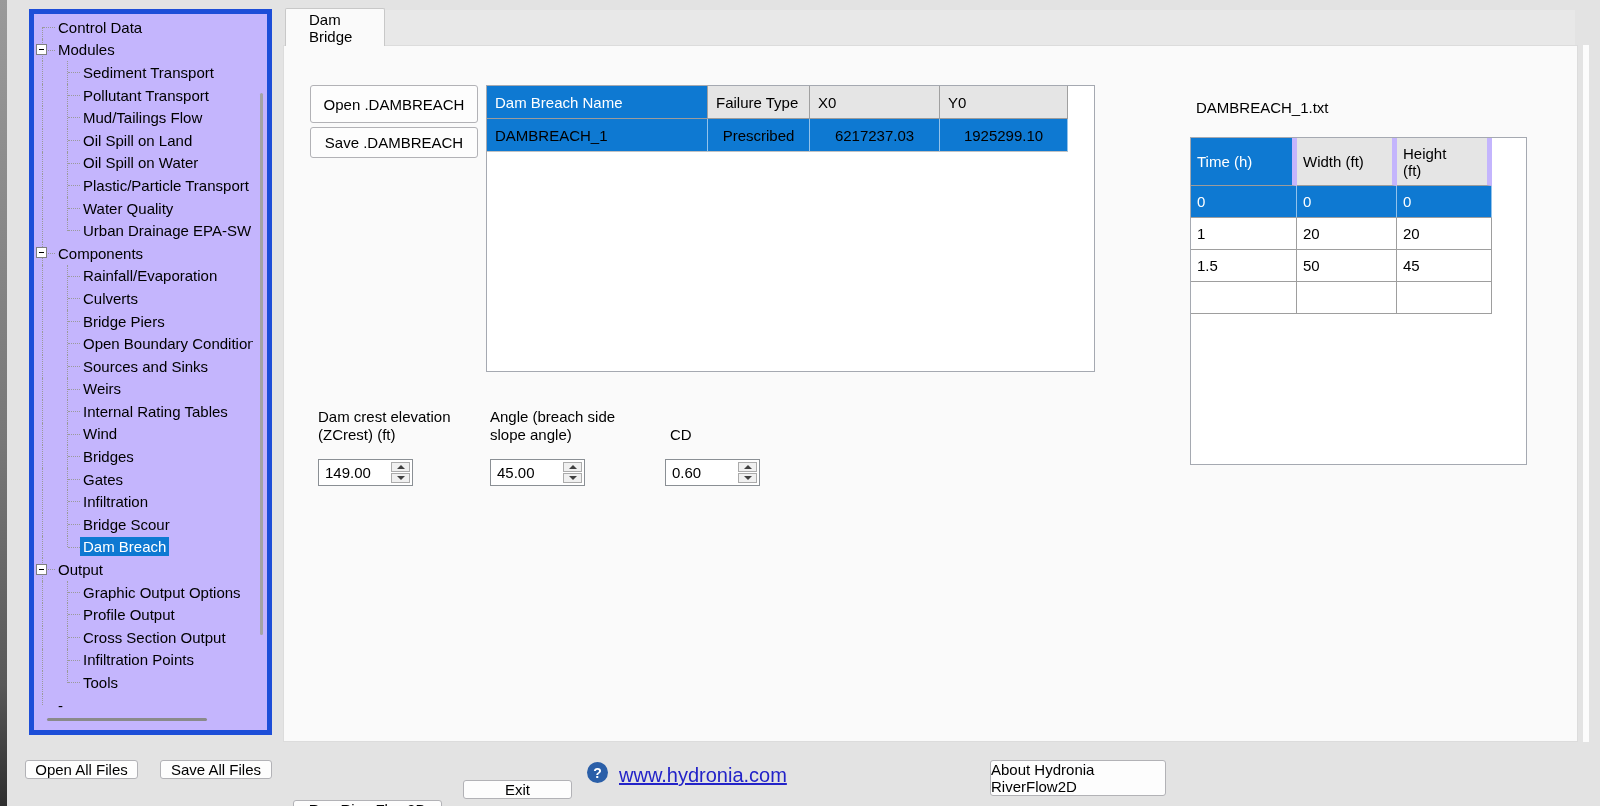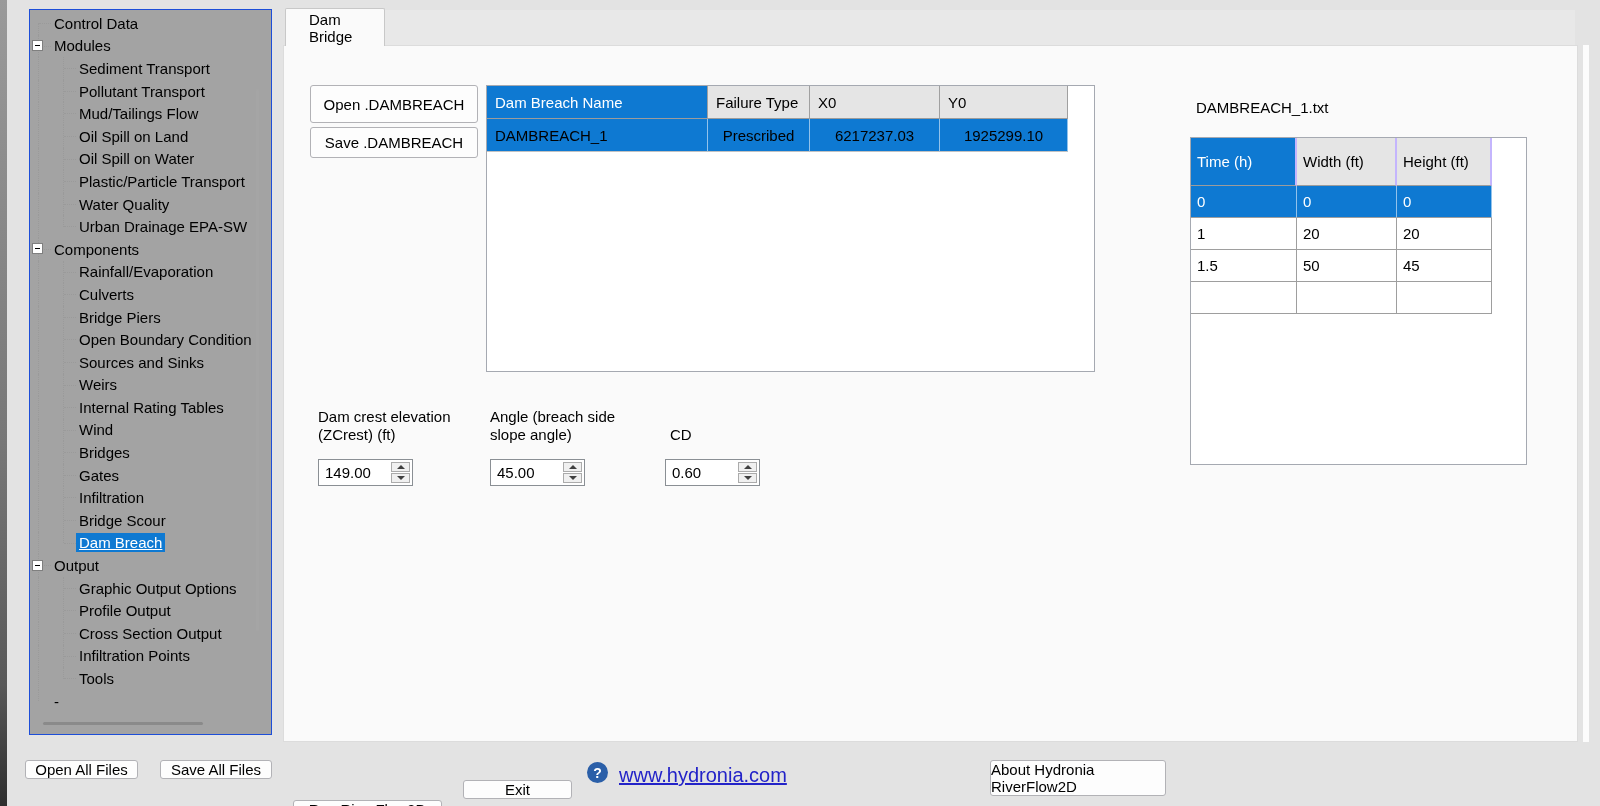--- a/index.html
+++ b/index.html
@@ -15,43 +15,43 @@
     font-family:"Liberation Sans",sans-serif;
     color:#000;
   }
   .abs{position:absolute;}
 
   
   #left-strip{left:0;top:0;width:7px;height:806px;
     background:linear-gradient(#9a9a9a,#777 55%,#585858 85%,#2e2e2e);}
 
   
-  #tree-panel{left:29px;top:9px;width:243px;height:726px;background:#a3a3a3;
-    border:1px solid #1d4ed8;overflow:hidden;}
+  #tree-panel{left:29px;top:9px;width:243px;height:726px;background:#c4b5fd;
+    border:5px solid #1d4ed8;overflow:hidden;}
   #tree-items{position:absolute;left:0;top:2px;right:14px;bottom:14px;overflow:hidden;}
   .tree-row{position:relative;height:22.6px;display:flex;align-items:center;
     font-size:15px;white-space:nowrap;cursor:default;}
   .tree-row::before{content:'';position:absolute;left:8px;top:0;bottom:0;
     border-left:1px dotted #9a9a9a;}
   .tree-row.first::before{top:50%;}
   .tree-row.end::before{bottom:50%;}
   .lvl0{padding-left:21px;}
   .lvl1{padding-left:46px;}
   .lvl1::after{content:'';position:absolute;left:33px;top:0;bottom:0;
     border-left:1px dotted #9a9a9a;}
   .lvl1.last::after{bottom:50%;}
   .stub{position:absolute;top:11px;border-top:1px dotted #9a9a9a;}
   .lvl0 .stub{left:9px;width:12px;}
   .lvl0.has-box .stub{left:14px;width:7px;}
   .lvl1 .stub{left:34px;width:12px;}
   .expand-box{position:absolute;left:2px;top:50%;margin-top:-6px;width:11px;height:11px;
     background:#fff;border:1px solid #7f7f7f;z-index:2;}
   .expand-box::after{content:'';display:block;width:5px;height:1px;background:#000;margin:4px auto 0;}
   .tree-label{padding:1px 3px;}
-  .selected .tree-label{background:var(--selection);color:#fff;text-decoration:underline;}
+  .selected .tree-label{background:var(--selection);color:#fff;}
   #tree-vscroll{left:226px;top:79px;width:3px;height:542px;background:#a5a5a5;border-radius:2px;}
   #tree-hscroll{left:13px;bottom:9px;width:160px;height:3px;background:#8a8a8a;border-radius:2px;}
 
   
   #tab-strip{left:285px;top:10px;width:1290px;height:35px;background:#e8e8e8;}
   #tab-page{left:283px;top:45px;width:1295px;height:697px;background:#fafafa;border:1px solid #dcdcdc;z-index:1;}
   #tab-dam-bridge{left:285px;top:8px;width:100px;height:38px;background:#fafafa;
     border:1px solid #c8c8c8;border-bottom:none;border-radius:2px 2px 0 0;
     display:flex;align-items:center;padding-left:23px;font-size:15px;z-index:3;}
   #right-white-strip{left:1583px;top:45px;width:6px;height:697px;background:#fcfcfc;z-index:2;}
@@ -86,21 +86,21 @@
   .tri-up{width:0;height:0;border-left:4px solid transparent;border-right:4px solid transparent;
     border-bottom:4px solid #404040;}
   .tri-down{width:0;height:0;border-left:4px solid transparent;border-right:4px solid transparent;
     border-top:4px solid #404040;}
 
   
   #right-title{left:1196px;top:99px;font-size:15px;z-index:4;}
   #right-table{left:1190px;top:137px;width:337px;height:328px;background:#fff;
     border:1px solid #a5a9b1;z-index:4;}
   .rt-row{display:flex;}
-  .rt-hcell{height:48px;background:#e5e5e5;border-right:2px solid #c4b5fd;
+  .rt-hcell{height:48px;background:#e5e5e5;border-right:5px solid #c4b5fd;
     border-bottom:1px solid #9c9c9c;display:flex;align-items:center;
     padding:2px 20px 2px 6px;font-size:15px;line-height:17px;}
   .rt-hcell.hsel{background:var(--selection);color:#fff;}
   .rt-cell{height:32px;border-right:1px solid #9e9e9e;border-bottom:1px solid #9e9e9e;
     display:flex;align-items:center;padding-left:6px;font-size:15px;background:#fff;}
   .rt-row.sel .rt-cell{background:var(--selection);color:#fff;border-right:1px solid rgba(255,255,255,.55);}
   .r0{width:106px;}.r1{width:100px;}.r2{width:95px;}
 
   
   #help-icon{left:587px;top:762px;width:21px;height:21px;border-radius:50%;

